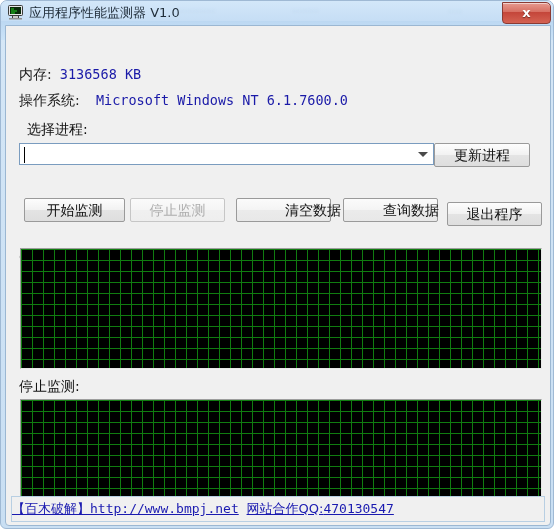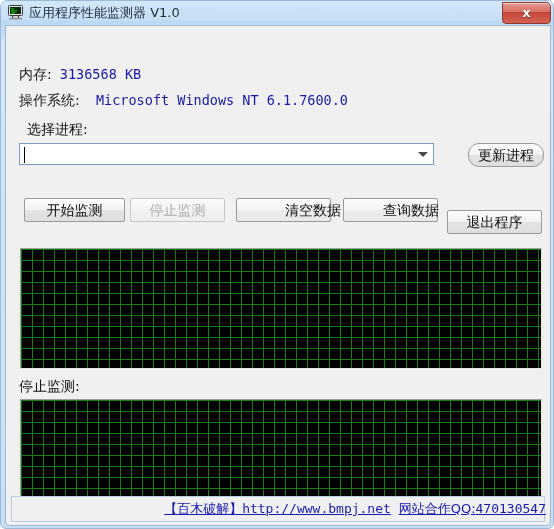--- a/index.html
+++ b/index.html
@@ -166,26 +166,26 @@
   }
   .btn.flat {
     background: linear-gradient(180deg, #fbfbfb 0%, #f4f4f4 49%, #ebebeb 51%, #e8e8e8 100%);
   }
   .btn.disabled {
     color: #adadad;
     border-color: #c6c6c6;
     background: linear-gradient(180deg, #fafafa 0%, #f5f5f5 49%, #f0f0f0 51%, #eeeeee 100%);
     cursor: default;
   }
-  .btn-update  { left: 462px; top: 117px; width: 76px; border-radius: 11px; }
+  .btn-update  { left: 428px; top: 117px; width: 96px; }
   .btn-start   { left: 18px;  top: 172px; width: 101px; }
   .btn-stop    { left: 124px; top: 172px; width: 95px; }
   .btn-clear   { left: 230px; top: 172px; width: 95px; padding-left: 48px; }
   .btn-query   { left: 337px; top: 172px; width: 95px; padding-left: 39px; }
-  .btn-exit    { left: 441px; top: 184px; width: 95px; }
+  .btn-exit    { left: 441px; top: 176px; width: 95px; }
 
   
   .graph-label {
     position: absolute;
     font-family: "DejaVu Sans", "Liberation Sans", sans-serif;
     font-size: 14px;
     color: #101010;
     white-space: nowrap;
   }
   .lbl-cpu { left: 13px; top: 223px; }
@@ -216,21 +216,21 @@
     width: 534px; height: 26px;
     box-sizing: border-box;
     background: #f0f0f0;
     border: 1px solid #b8cfe3;
   }
   .status-link {
     position: absolute;
     left: 0; top: 0;
     width: 534px; height: 24px;
     line-height: 23px;
-    text-align: right;
+    text-align: left;
     white-space: nowrap;
     font-family: "DejaVu Sans Mono", "Liberation Mono", monospace;
     font-size: 13px;
     color: #1a1ab0;
     cursor: pointer;
   }
   .status-link .u { text-decoration: underline; }
   .status-link .cjkb {
     font-family: "DejaVu Sans", "Liberation Sans", sans-serif;
     font-size: 13px;

